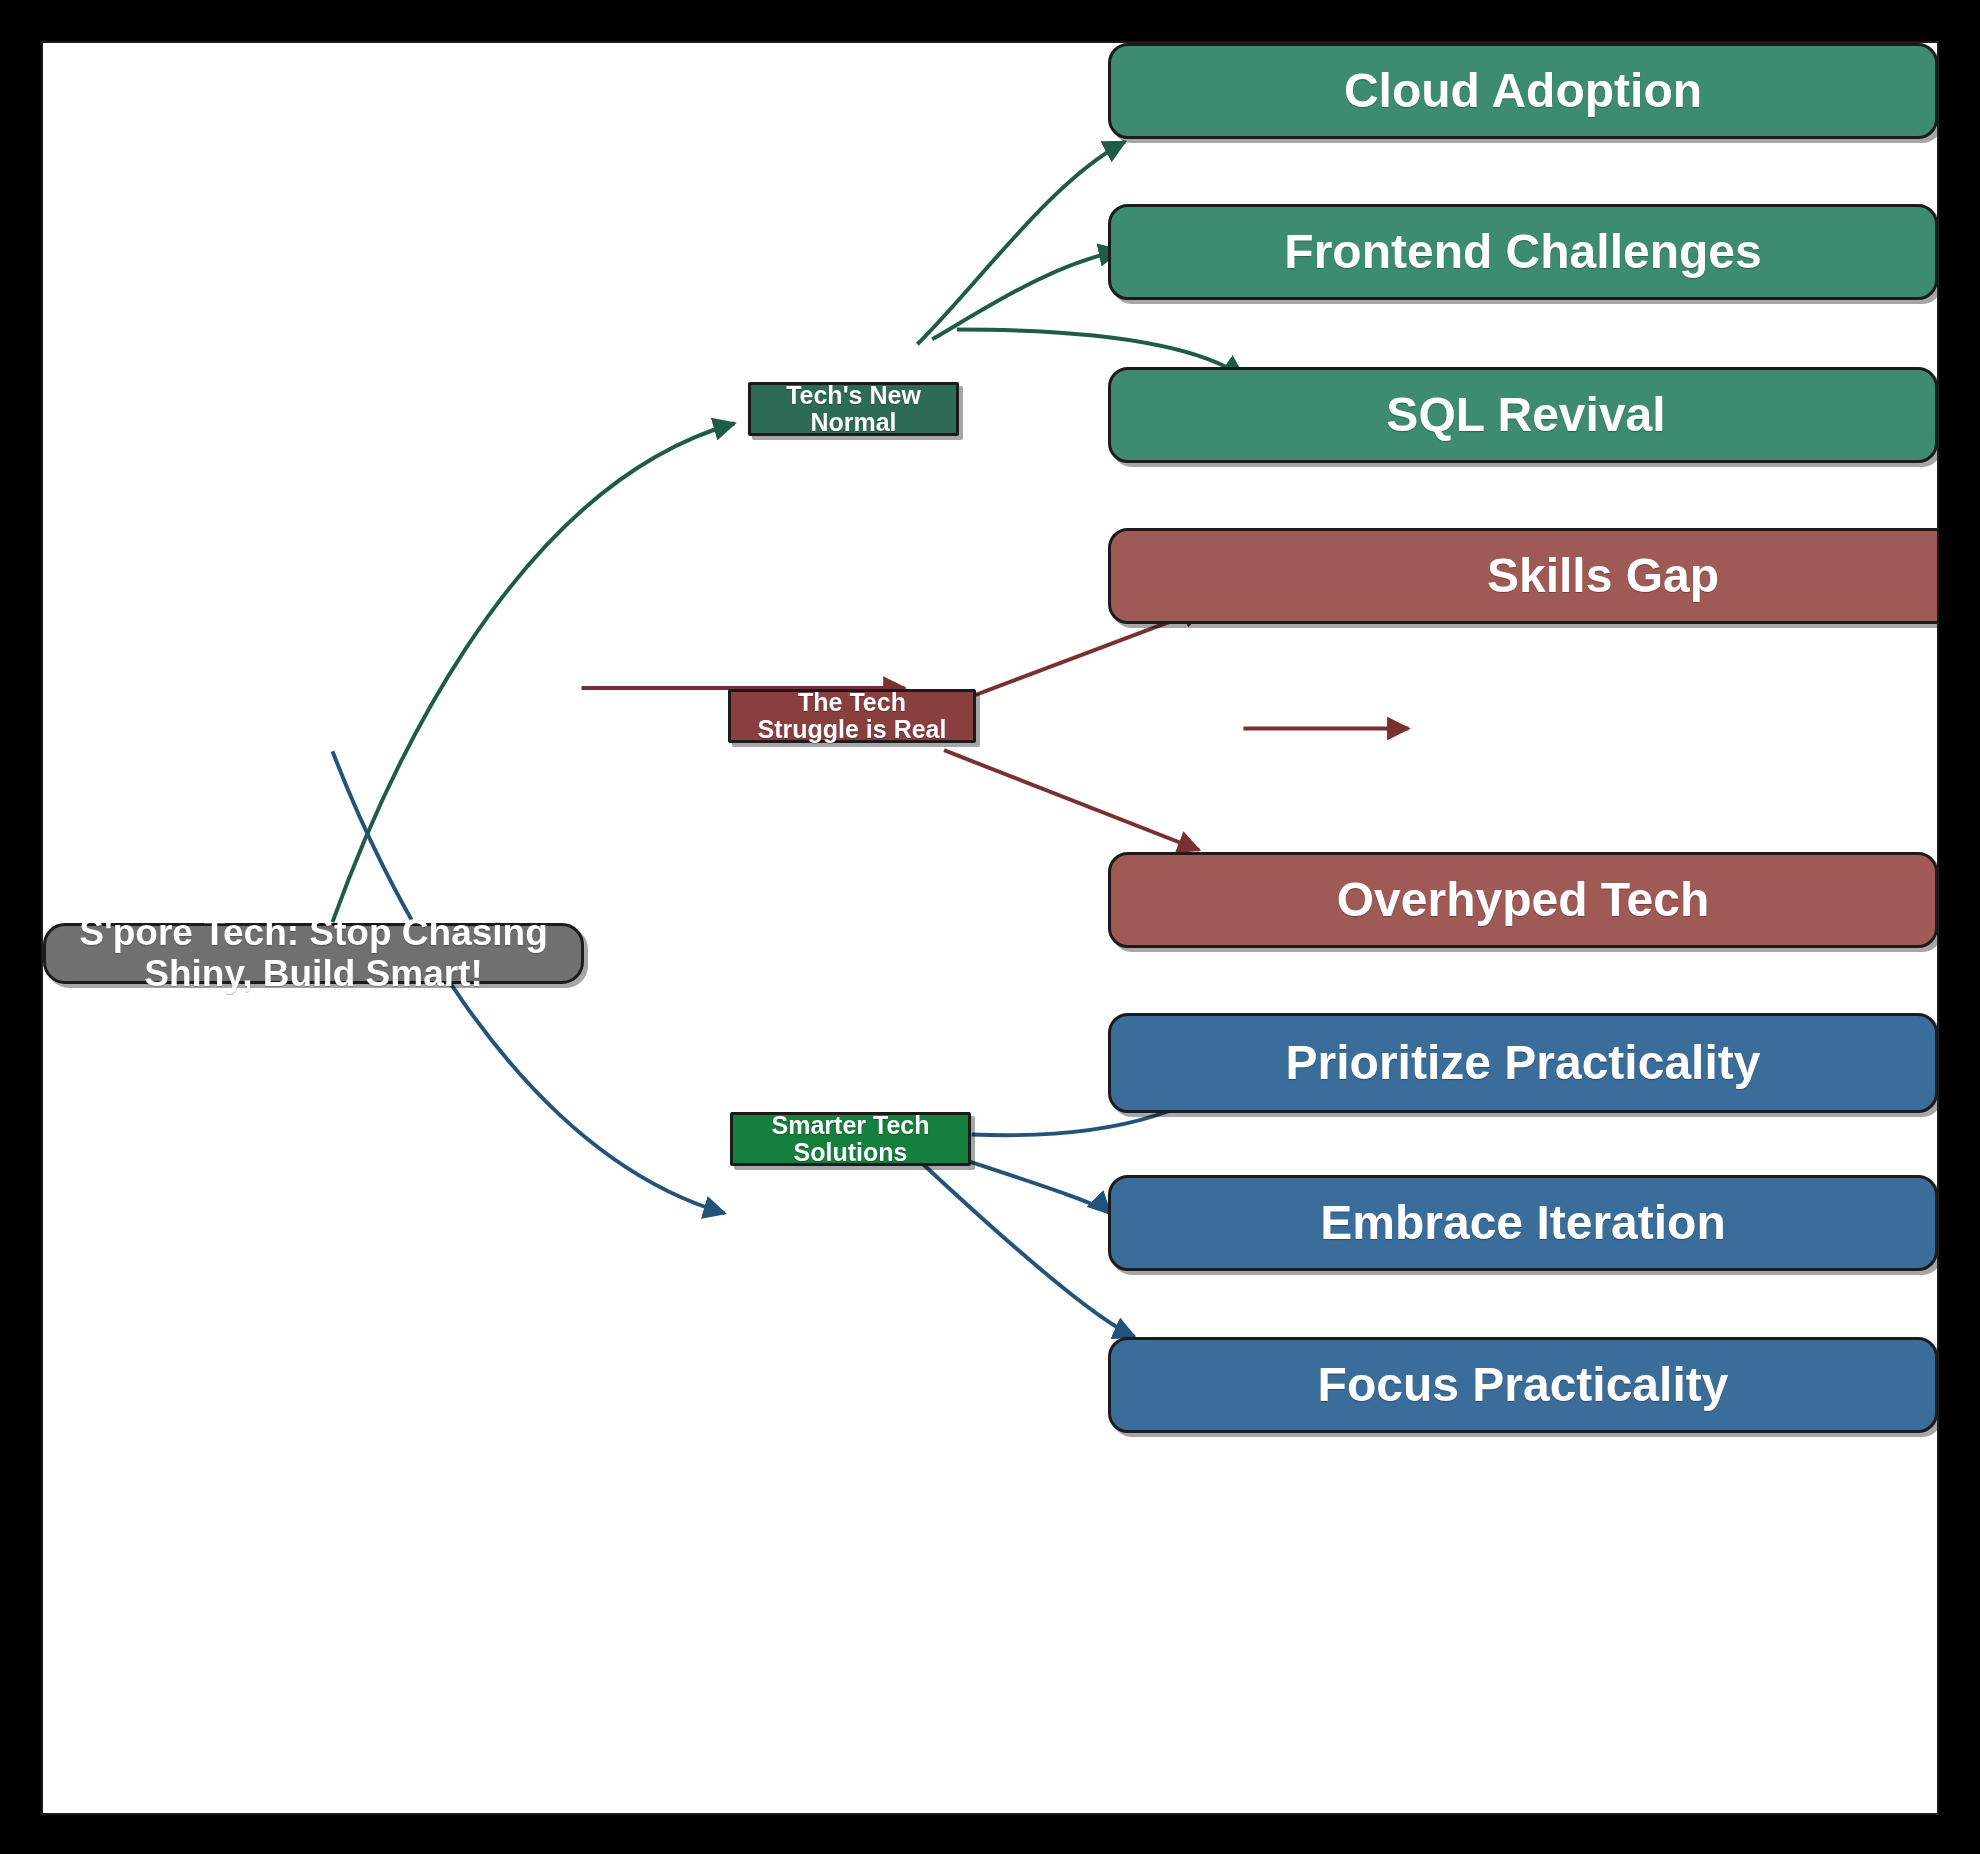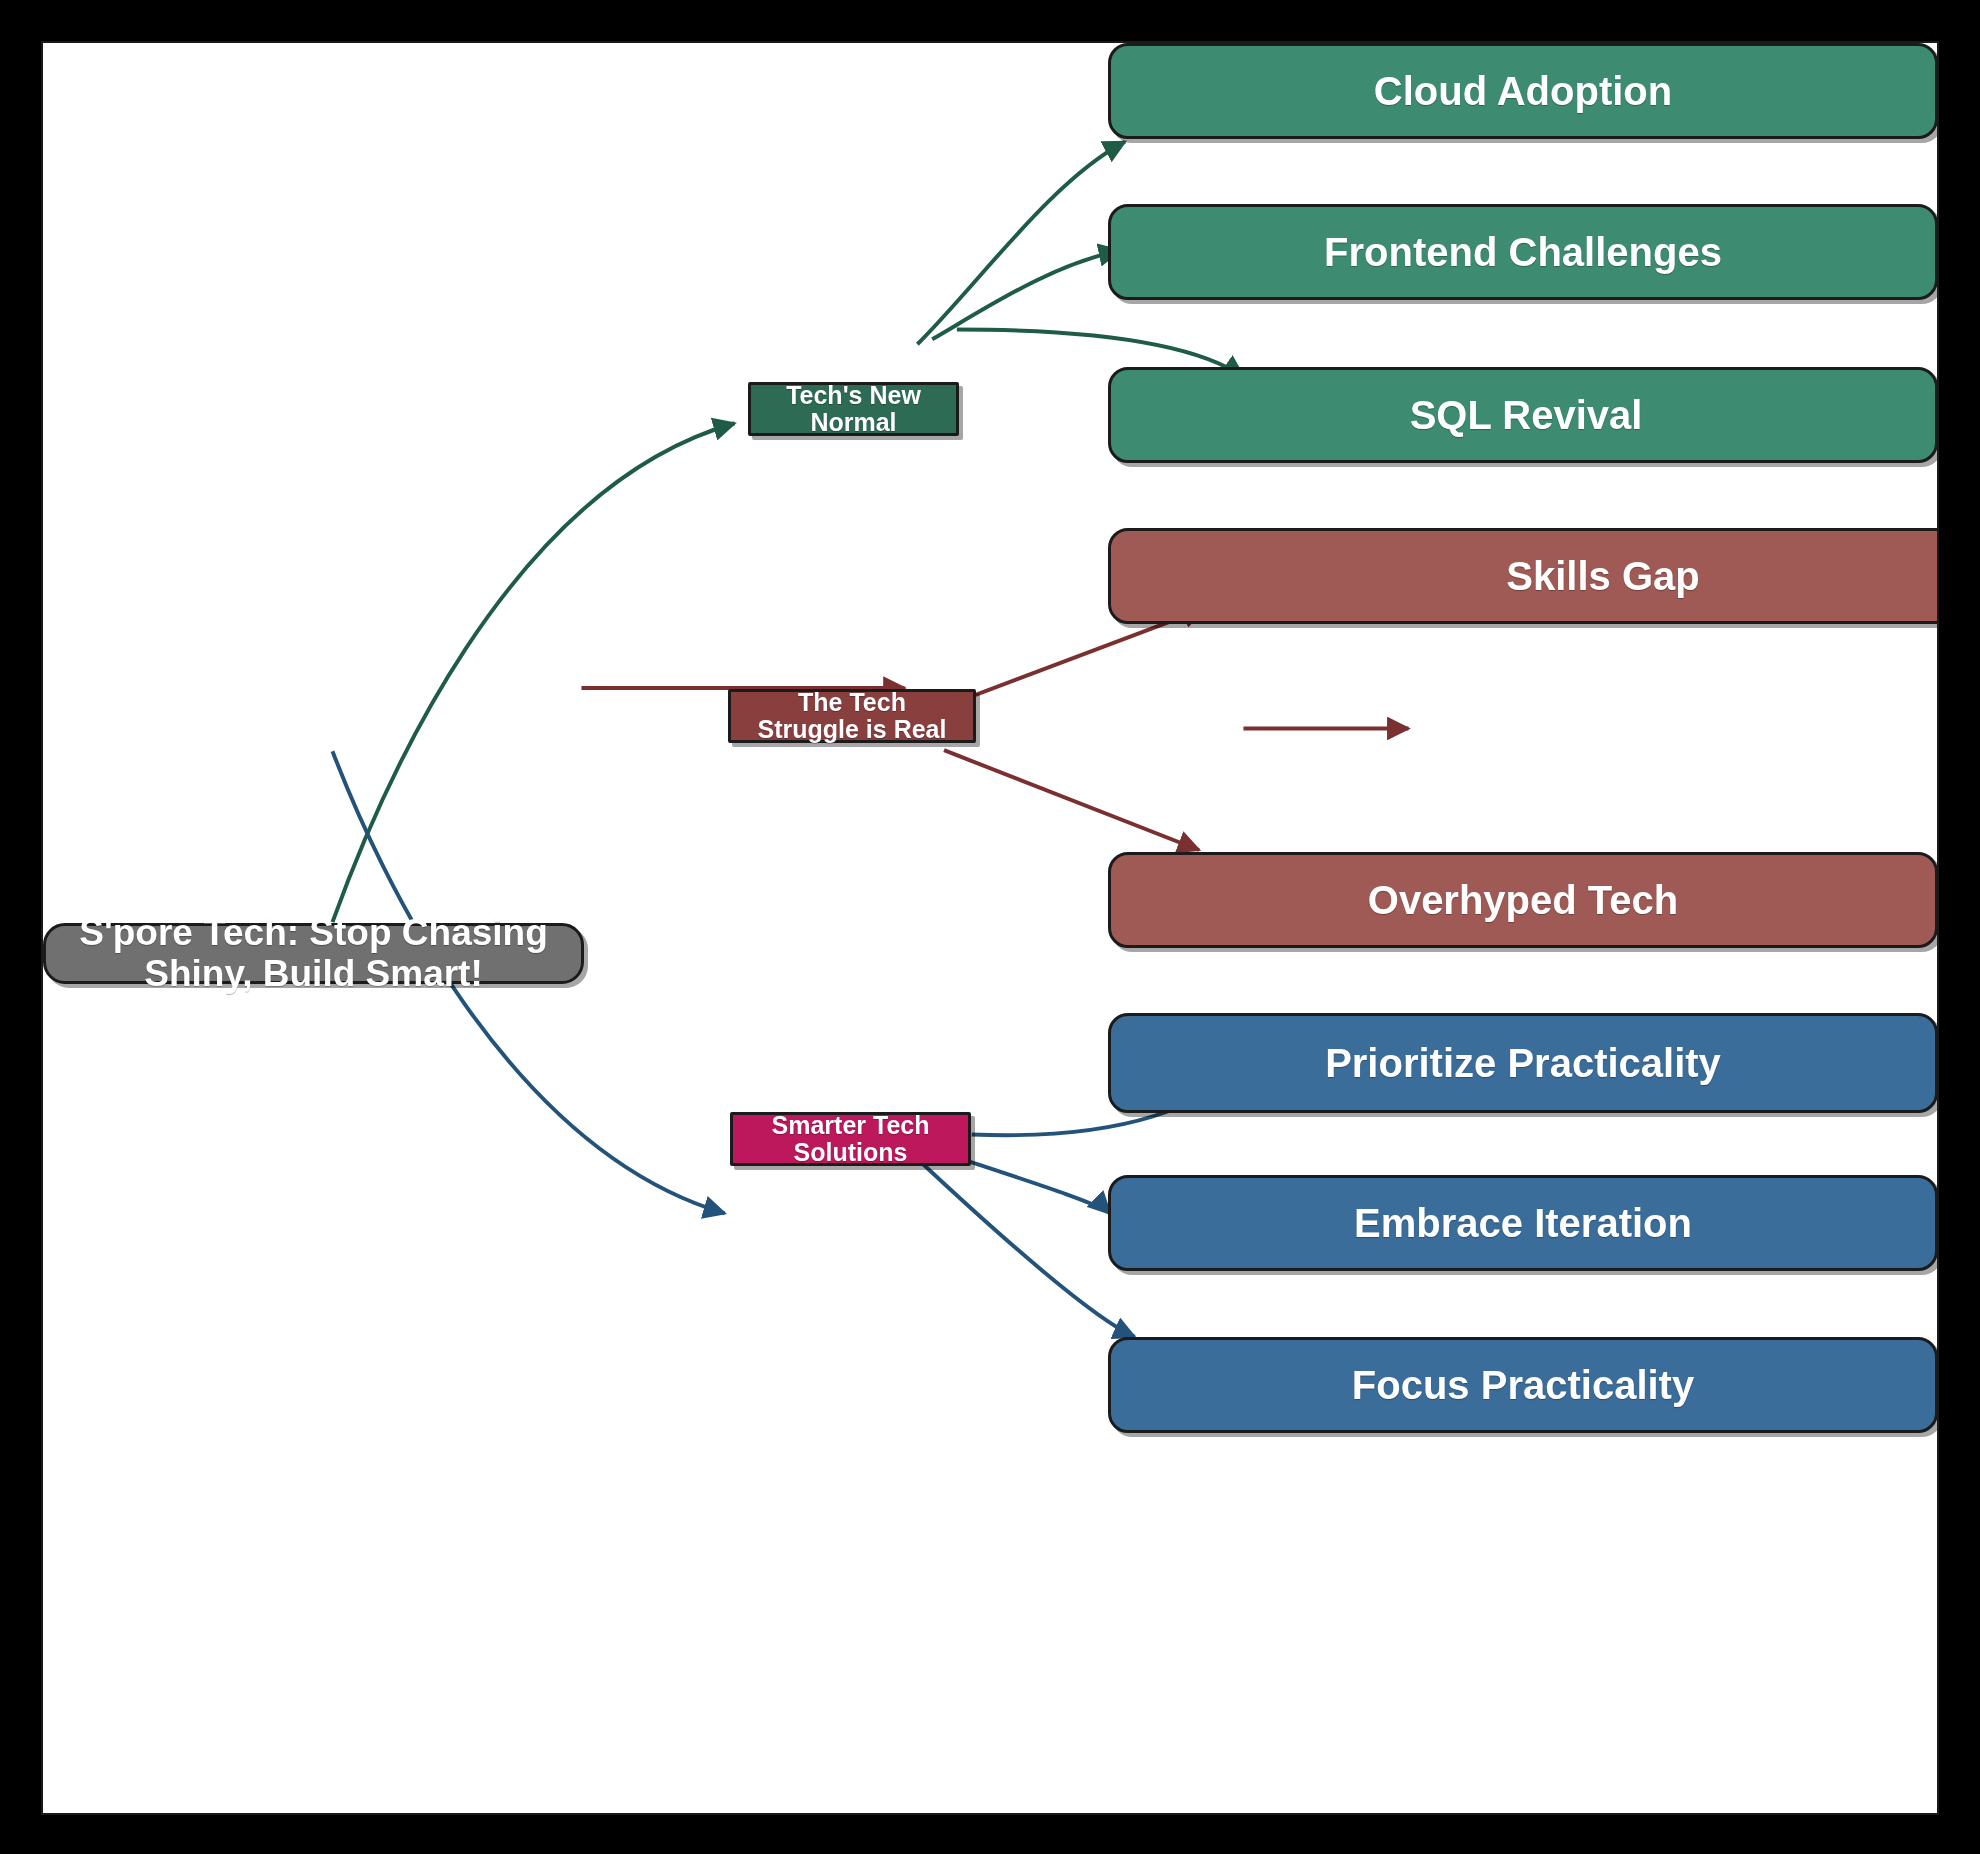--- a/index.html
+++ b/index.html
@@ -55,23 +55,23 @@
     background: #707070;
     font-size: 37px;
     border-radius: 22px;
   }
   .node-branch {
     font-size: 25px;
     border-radius: 2px;
   }
   .node-branch.green { background: #2e6b55; }
   .node-branch.red   { background: #8a3f3f; }
-  .node-branch.blue  { background: #be185d; align-items: center; }
+  .node-branch.blue  { background: #15803d; align-items: center; }
   .node-leaf {
-    font-size: 40px;
+    font-size: 48px;
     border-radius: 20px;
   }
   .node-leaf.green { background: #3d8c71; }
   .node-leaf.red   { background: #a05a55; }
   .node-leaf.blue  { background: #3b6d9b; }
 </style>
 </head>
 <body>
 
 <div id="stage">

